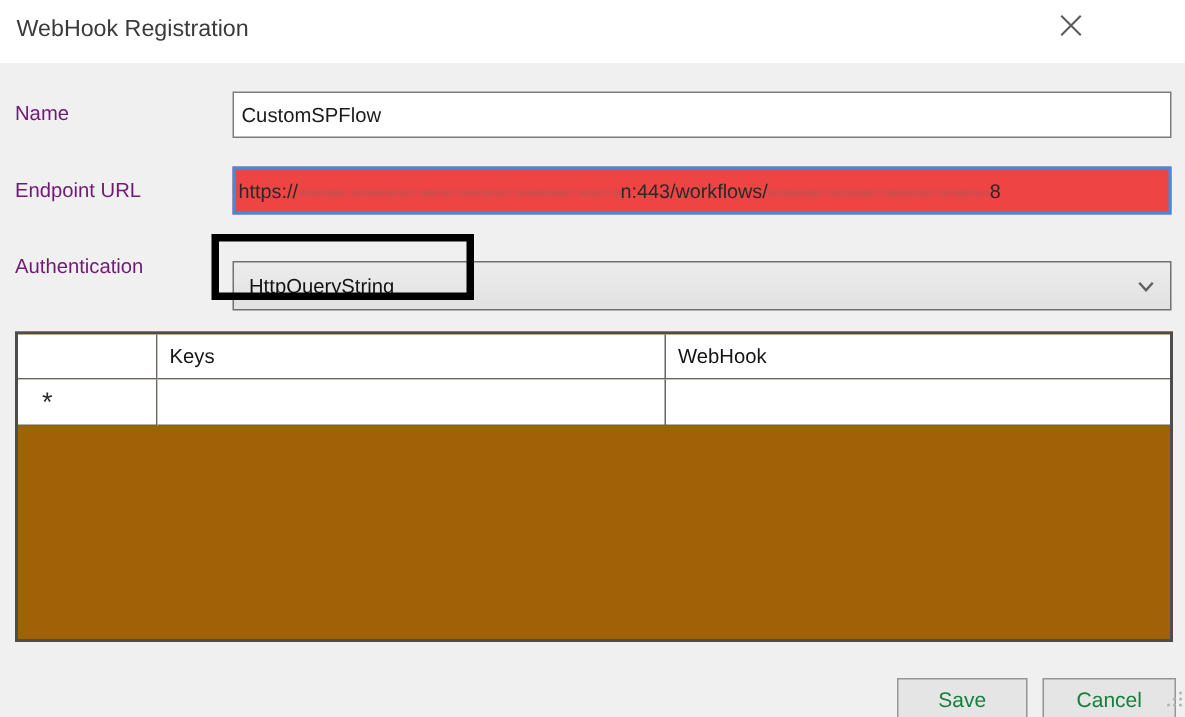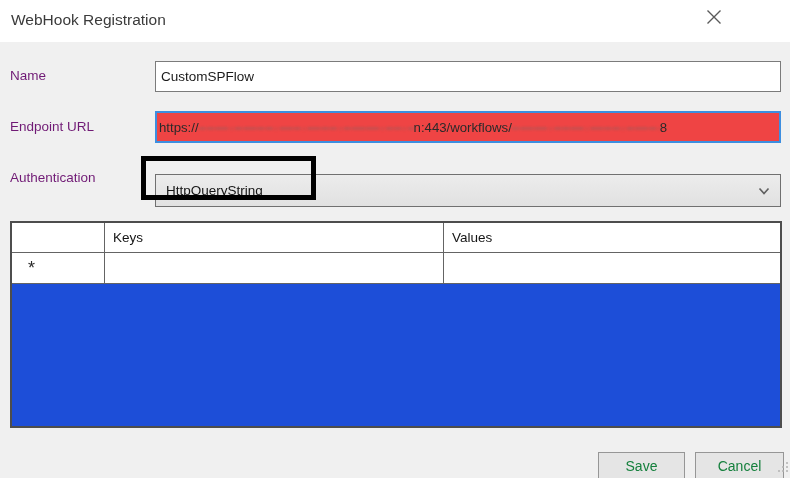--- a/index.html
+++ b/index.html
@@ -90,21 +90,21 @@
     position: absolute; left: 141px; top: 114px; width: 175px; height: 44px;
     border: 5px solid #000000;
     background: transparent;
     pointer-events: none;
     z-index: 5;
   }
 
   
   .grid {
     position: absolute; left: 10px; top: 179px; width: 772px; height: 207px;
-    background: #1d4ed8;
+    background: #a16207;
     border: 2px solid #4d4d4d;
   }
   .grid-row { display: flex; }
   .grid-cell {
     background: #ffffff;
     border-right: 1px solid #646464;
     border-bottom: 1px solid #646464;
     font-size: 13.5px; color: #141414;
     display: flex; align-items: center;
     padding-left: 8px;
@@ -175,21 +175,21 @@
         </svg>
       </span>
     </div>
 
     <div class="annotation-rect"></div>
 
     <div class="grid">
       <div class="grid-row header-row">
         <div class="grid-cell col-rowheader"></div>
         <div class="grid-cell col-keys">Keys</div>
-        <div class="grid-cell col-values">Values</div>
+        <div class="grid-cell col-values">WebHook</div>
       </div>
       <div class="grid-row data-row">
         <div class="grid-cell col-rowheader">
           <span class="newrow-marker">*</span>
         </div>
         <div class="grid-cell col-keys"></div>
         <div class="grid-cell col-values"></div>
       </div>
     </div>
 

